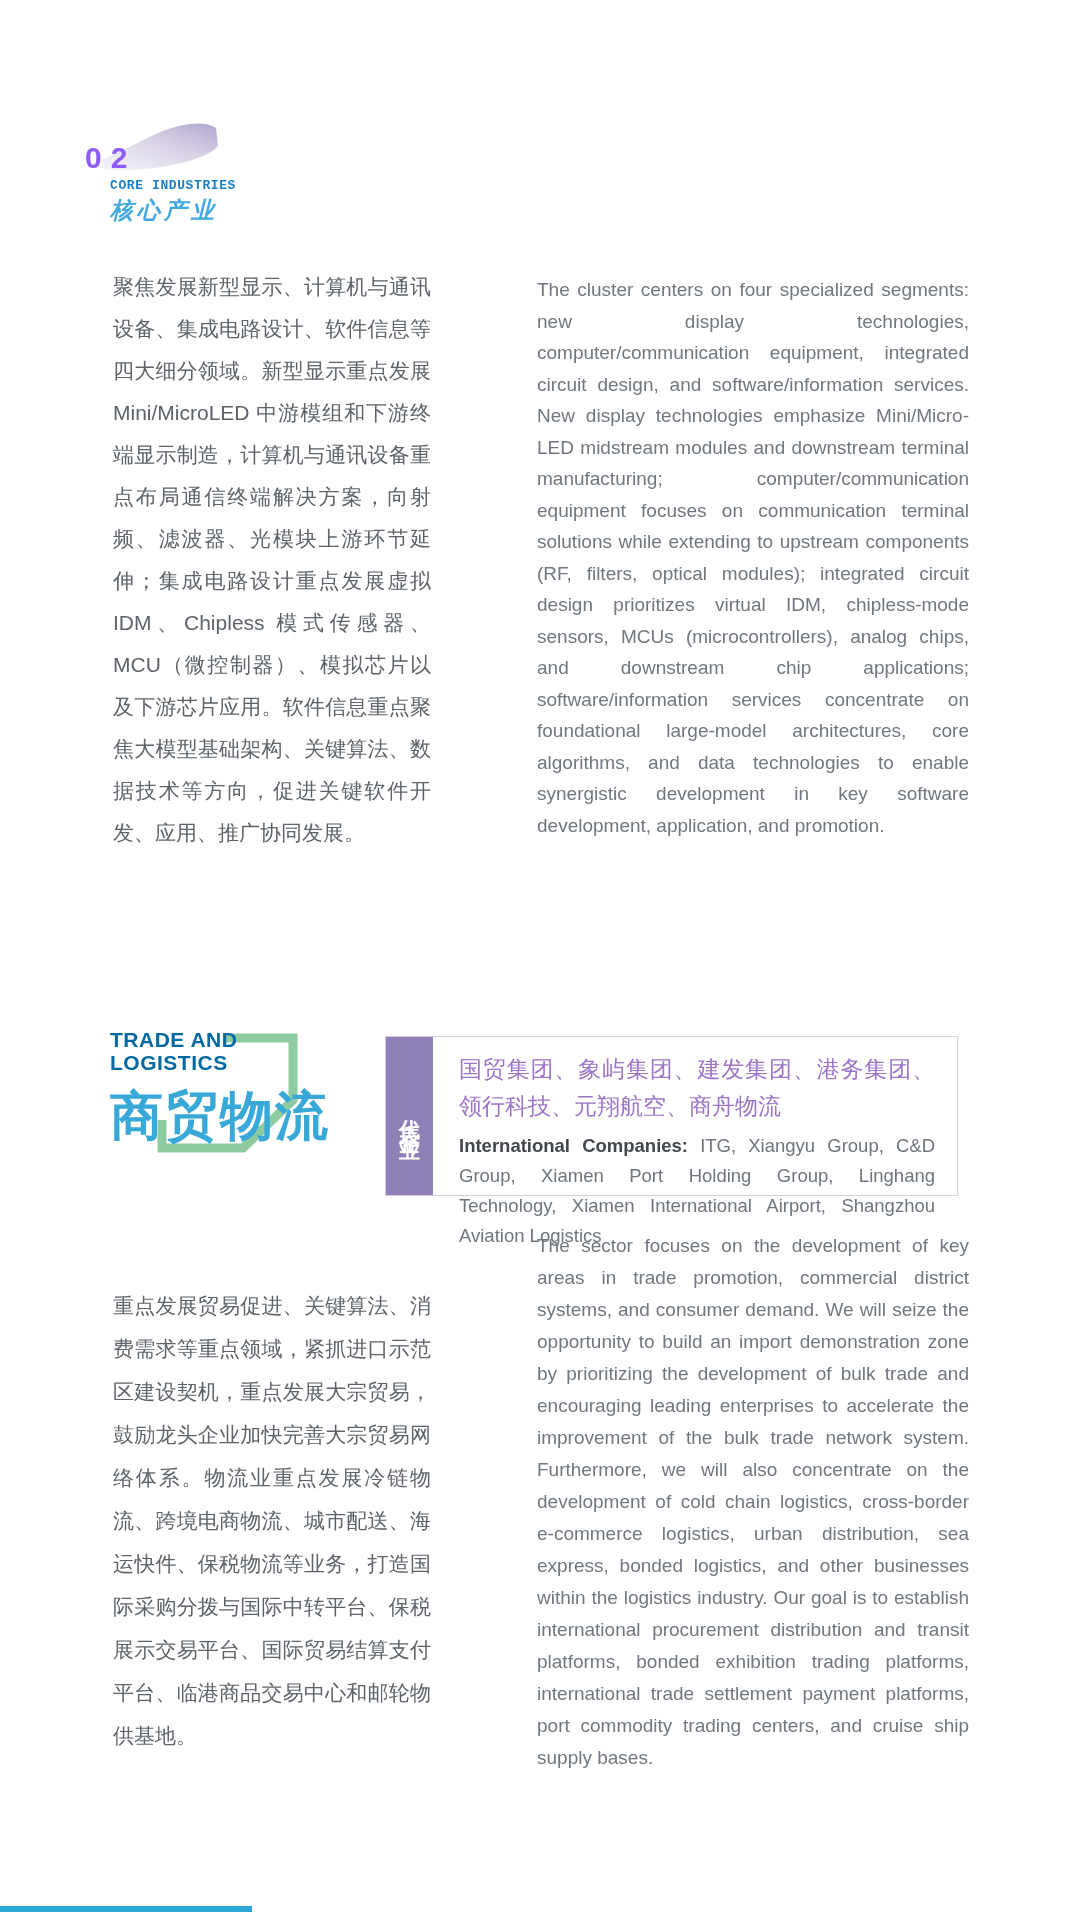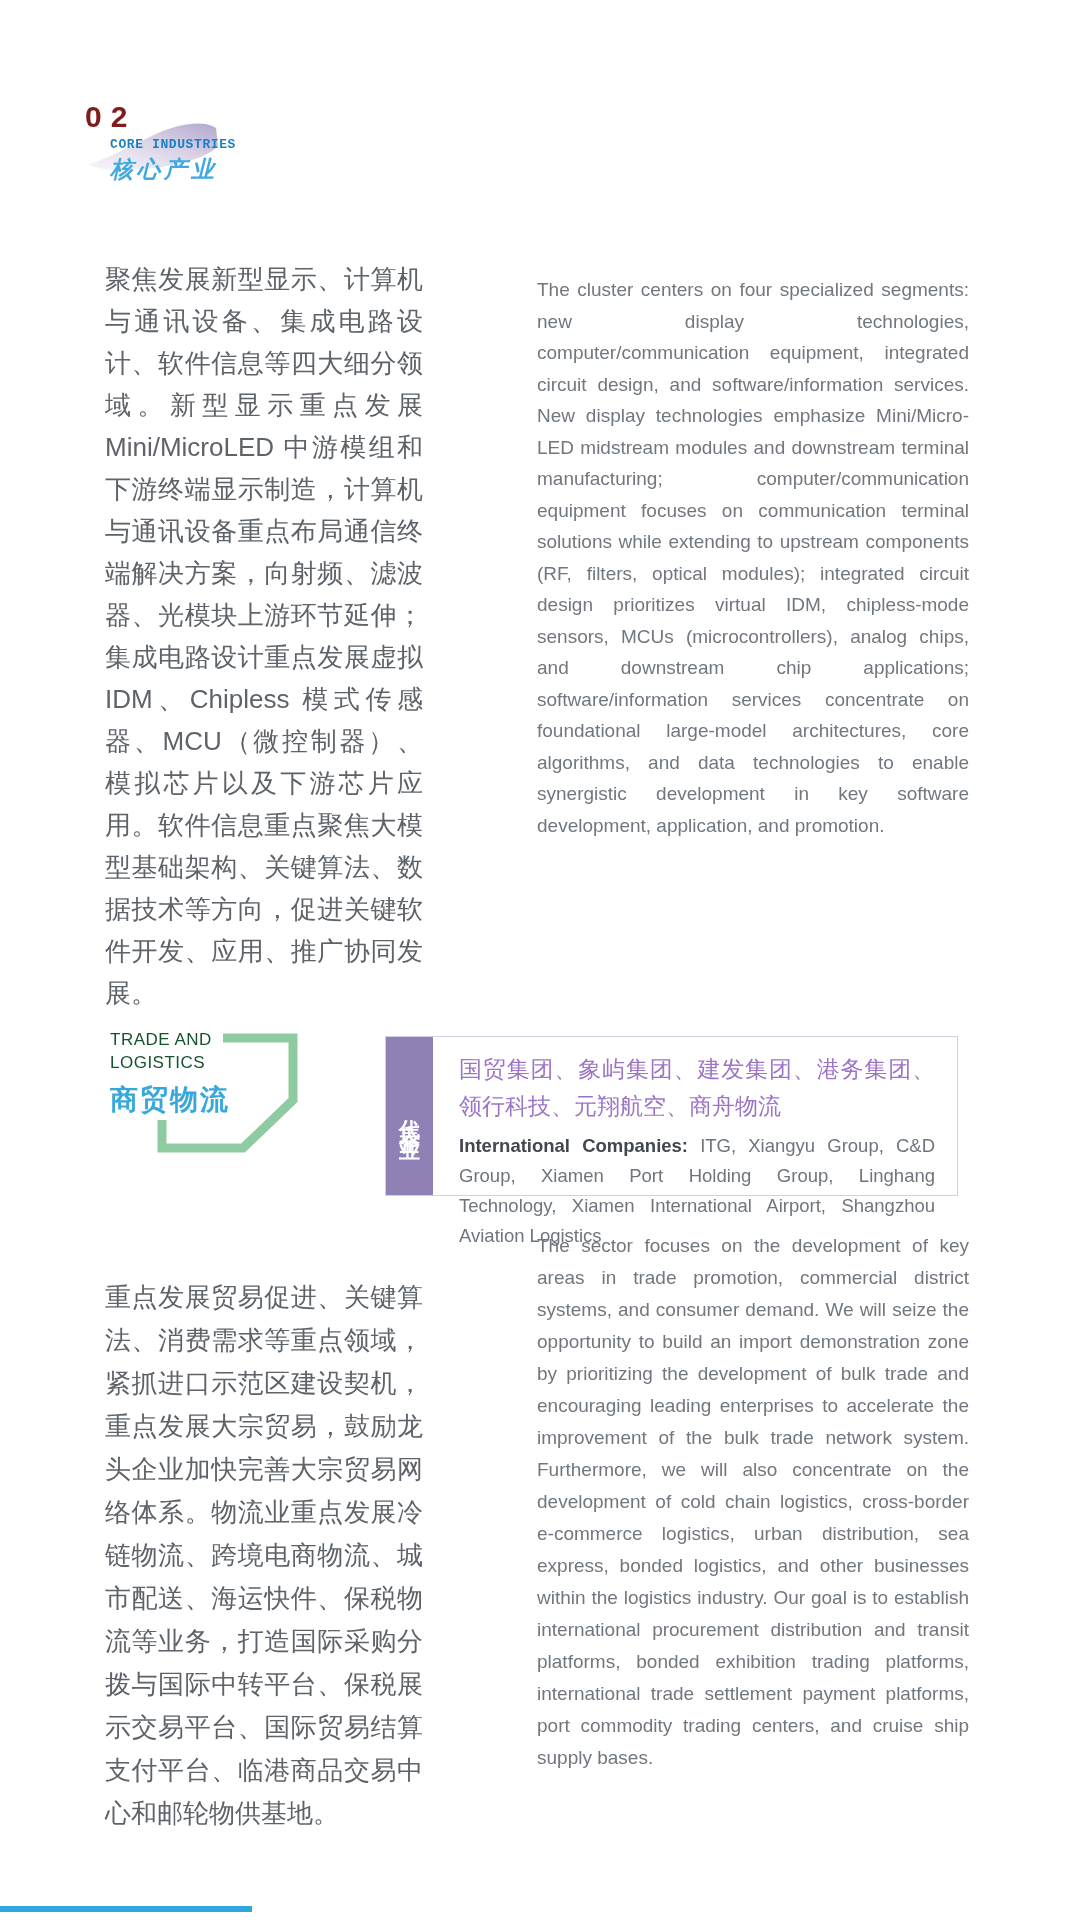--- a/index.html
+++ b/index.html
@@ -9,59 +9,59 @@
     background: #ffffff;
     font-family: "Liberation Sans", "DejaVu Sans", sans-serif;
     overflow: hidden;
   }
 
   
   .page-header { position: absolute; left: 85px; top: 102px; }
   .header-swoosh { position: absolute; left: 3px; top: 16px; width: 132px; height: 52px; z-index: 0; }
   .section-number {
     position: relative; z-index: 1;
-    font-size: 30px; font-weight: bold; color: #7f1d1d;
-    letter-spacing: 9px; line-height: 1;
+    font-size: 30px; font-weight: bold; color: #8b5cf6;
+    letter-spacing: 9px; line-height: 1; margin-top: 41px;
   }
   .header-titles { position: relative; z-index: 1; margin-left: 25px; margin-top: 6px; }
   .section-title-en {
     font-size: 13px; font-weight: bold; color: #1c7fc4;
     letter-spacing: 0.6px; line-height: 1.1; font-family: Liberation Mono, monospace;
   }
   .section-title-zh {
     font-size: 23px; font-weight: bold; color: #41a9de;
     letter-spacing: 4px; margin-top: 5px; line-height: 1.1; font-style: italic;
   }
 
   
   .col-zh {
     position: absolute; left: 105px; width: 318px;
-    font-size: 26px; line-height: 42px; color: #5d6369;
+    font-size: 21px; line-height: 42px; color: #5d6369;
     text-align: justify; text-justify: inter-ideograph;
-    margin: 0;
+    margin: 8px;
   }
   .col-en {
     position: absolute; left: 525px; width: 432px;
     font-size: 19px; line-height: 31.5px; color: #70777e;
     text-align: justify;
     margin: 12px;
   }
   .section-1-zh { top: 258px; }
   .section-1-en { top: 262px; }
   .section-2-zh { top: 1276px; line-height: 43px; }
   .section-2-en { top: 1218px; line-height: 32px; }
 
   
   .trade-title-block { position: absolute; left: 110px; top: 1028px; z-index: 1; }
   .trade-title-en {
-    font-size: 17px; font-weight: normal; color: #14532d;
+    font-size: 21px; font-weight: bold; color: #0369a1;
     line-height: 23px; letter-spacing: 0.5px; white-space: pre-line;
   }
   .trade-title-zh {
-    font-size: 28px; font-weight: bold; color: #38a8d8;
+    font-size: 53px; font-weight: bold; color: #38a8d8;
     letter-spacing: 2px; margin-top: 7px;
   }
   .trade-frame { position: absolute; left: 155px; top: 1028px; z-index: 0; }
 
   
   .rep-box {
     position: absolute; left: 385px; top: 1036px;
     width: 573px; height: 160px;
     border: 1px solid #d5cee2; box-sizing: border-box;
     display: flex; background: #ffffff;

